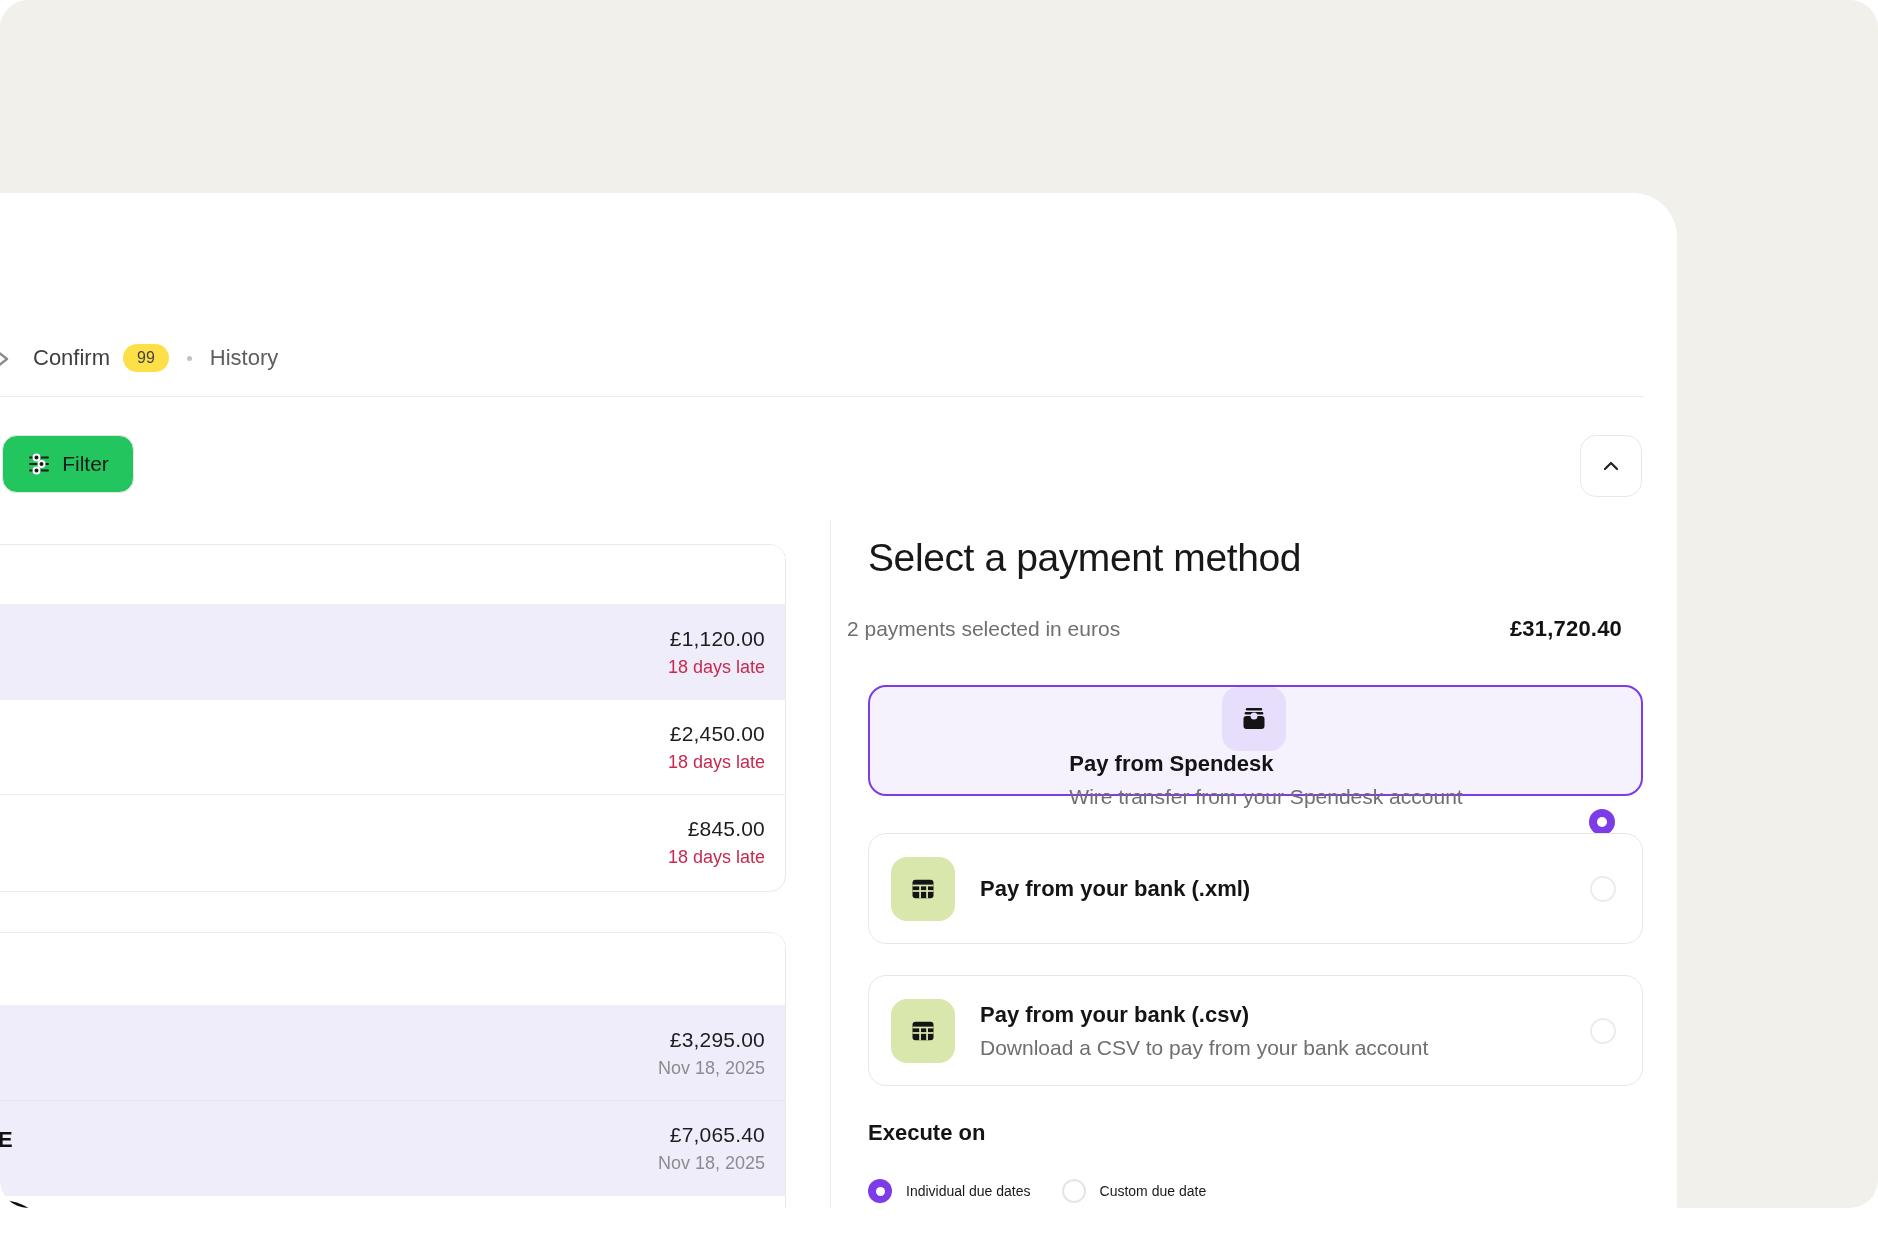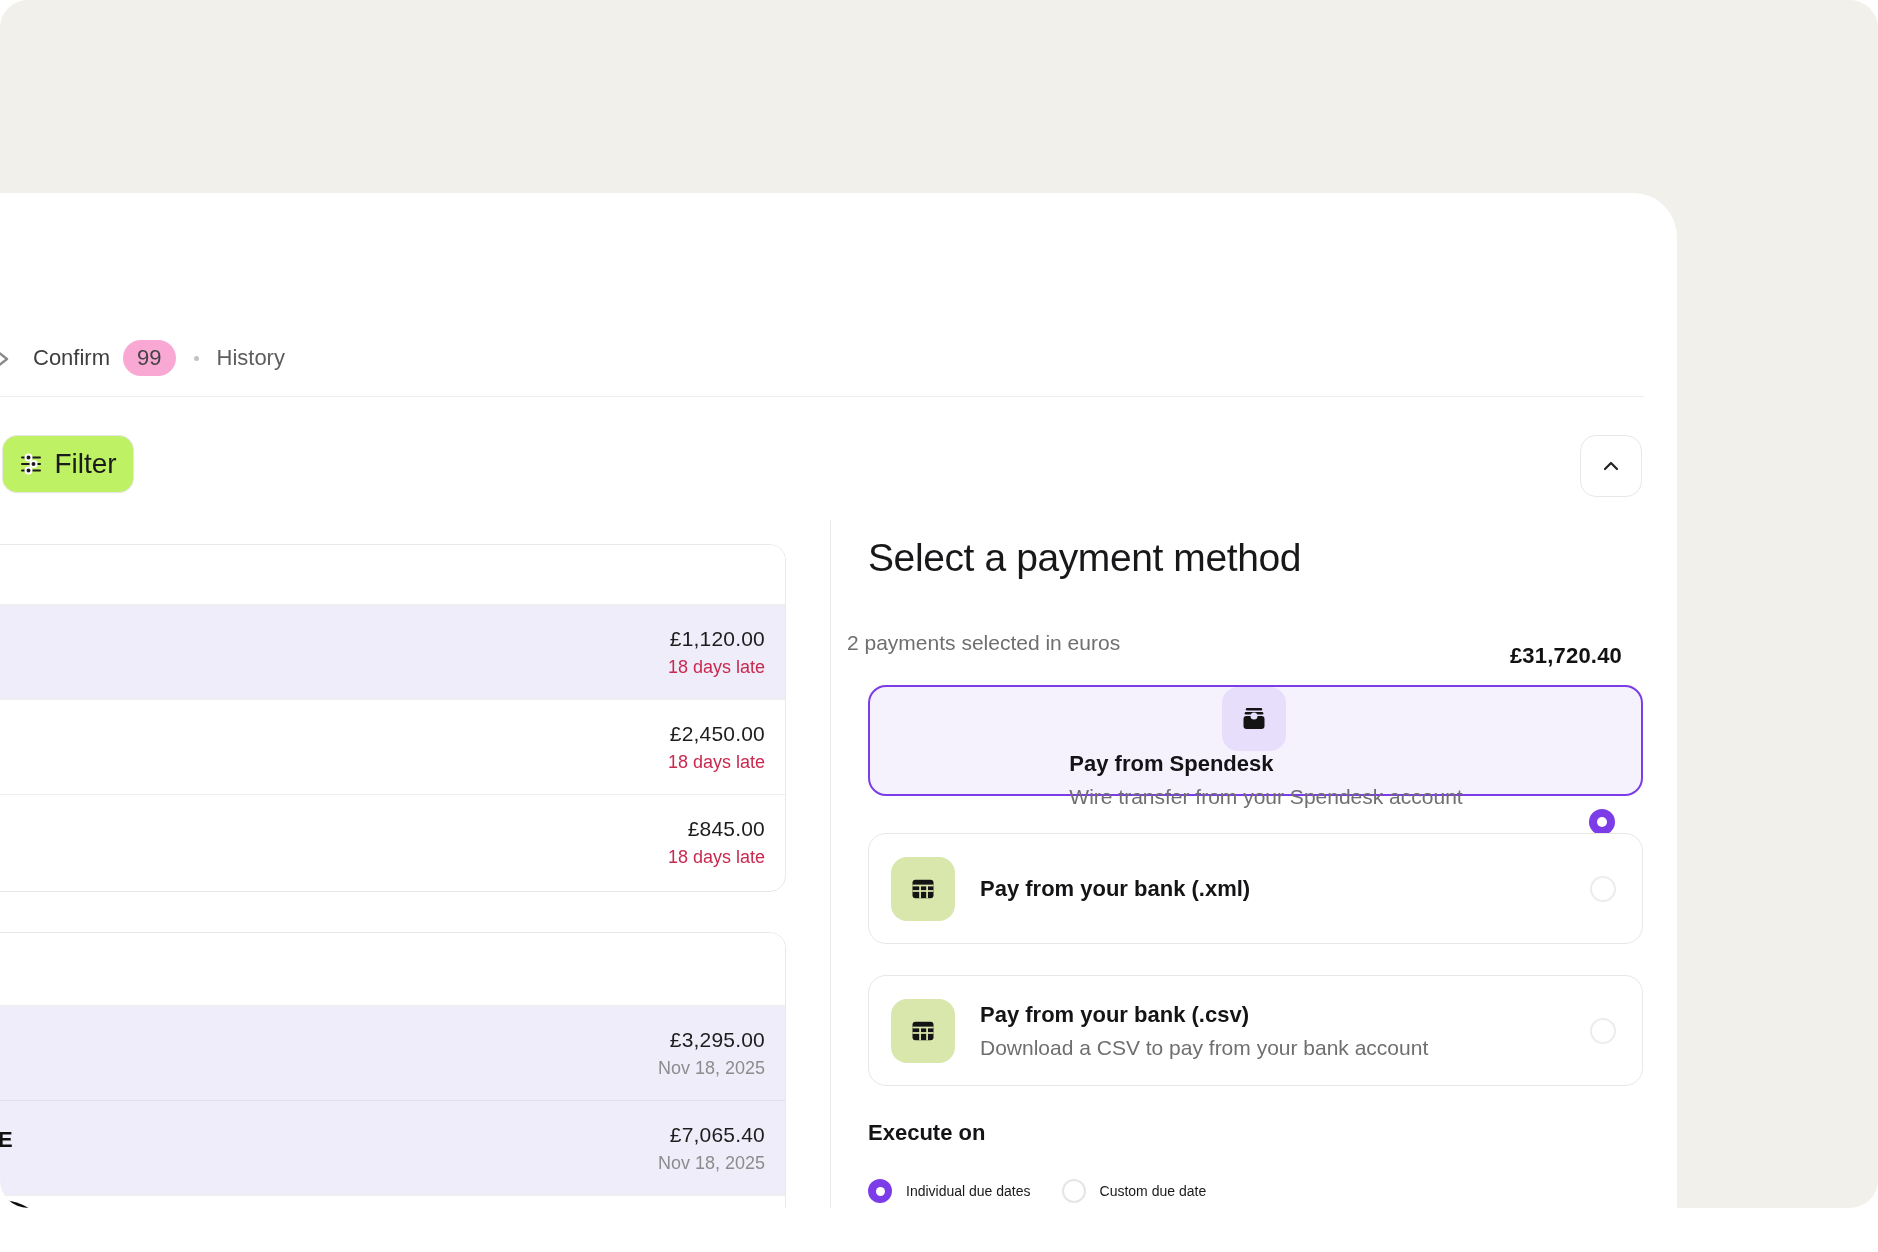--- a/index.html
+++ b/index.html
@@ -8,29 +8,29 @@
     border-radius:28px;overflow:hidden;
     font-family:"Liberation Sans", sans-serif;color:#1c1c1c;
   }
   
   .window{position:absolute;left:0;top:193px;width:1677px;height:1059px;background:#ffffff;border-top-right-radius:44px;}
 
   
   .breadcrumb{position:absolute;left:-8px;top:340px;height:36px;display:flex;align-items:center;}
   .crumb-chevron{flex:none;margin-top:2px;}
   .crumb-confirm{margin-left:21px;font-size:22px;font-weight:500;color:#3e3e40;cursor:pointer;}
-  .count-badge{margin-left:13px;background:#f9a8d4;border-radius:18px;padding:5px 14px;font-size:22px;color:#434345;}
+  .count-badge{margin-left:13px;background:#fde047;border-radius:18px;padding:5px 14px;font-size:16px;color:#434345;}
   .crumb-dot{margin-left:18px;width:5px;height:5px;border-radius:50%;background:#c3c2bf;}
   .crumb-history{margin-left:18px;font-size:22px;color:#5e5e60;cursor:pointer;}
   .top-hr{position:absolute;left:0;top:396px;width:1644px;height:1px;background:#ececea;}
 
   
-  .filter-btn{position:absolute;left:2px;top:435px;width:130px;height:56px;background:#bef264;border:1px solid #e6e5e2;
+  .filter-btn{position:absolute;left:2px;top:435px;width:130px;height:56px;background:#22c55e;border:1px solid #e6e5e2;
     border-radius:15px;display:flex;align-items:center;justify-content:center;gap:11px;
-    font-size:28px;font-weight:500;color:#1b1b1b;cursor:pointer;box-shadow:0 1px 1px rgba(0,0,0,.02);}
+    font-size:21px;font-weight:500;color:#1b1b1b;cursor:pointer;box-shadow:0 1px 1px rgba(0,0,0,.02);}
   .collapse-btn{position:absolute;left:1580px;top:435px;width:60px;height:60px;background:#fff;border:1px solid #e9e8e5;
     border-radius:16px;display:flex;align-items:center;justify-content:center;cursor:pointer;}
 
   .vdivider{position:absolute;left:830px;top:520px;width:1px;height:732px;background:#eceae7;}
 
   
   .group-card{position:absolute;left:-62px;width:848px;background:#fff;border:1px solid #eae9e6;border-radius:16px;overflow:hidden;box-sizing:border-box;}
   .group-1{top:544px;height:348px;}
   .group-2{top:932px;height:344px;}
   .group-header{background:#fff;}
@@ -43,21 +43,21 @@
   .pay-amount{font-size:21px;font-weight:500;color:#1d1d1f;letter-spacing:.2px;}
   .pay-due{font-size:18px;}
   .due-late{color:#c9294f;}
   .due-date{color:#8c8c8e;}
   .left-fragment{position:absolute;left:59px;top:26px;font-size:22px;font-weight:600;color:#121212;}
 
   
   .panel-title{position:absolute;left:868px;top:536px;font-size:39px;font-weight:500;color:#18181a;letter-spacing:-0.4px;}
   .summary{position:absolute;left:847px;top:616px;width:775px;display:flex;justify-content:space-between;align-items:center;}
   .summary-label{font-size:21px;color:#6f6f71;}
-  .summary-amount{font-size:22px;font-weight:700;color:#121214;letter-spacing:.2px;margin-top:27px;}
+  .summary-amount{font-size:22px;font-weight:700;color:#121214;letter-spacing:.2px;}
 
   .method-card{position:absolute;left:868px;width:775px;height:111px;background:#fff;border:1px solid #e8e7e4;
     border-radius:18px;box-sizing:border-box;display:flex;align-items:center;padding:0 26px 0 22px;cursor:pointer;}
   .method-card.selected{border:2px solid #7c3ce8;background:#f5f2fd;}
   .mc-1{top:685px;flex-direction:column;}
   .mc-2{top:833px;}
   .mc-3{top:975px;}
   .icon-tile{width:64px;height:64px;border-radius:16px;flex:none;display:flex;align-items:center;justify-content:center;}
   .tile-lavender{background:#e6defb;}
   .tile-green{background:#d9e7ac;}

